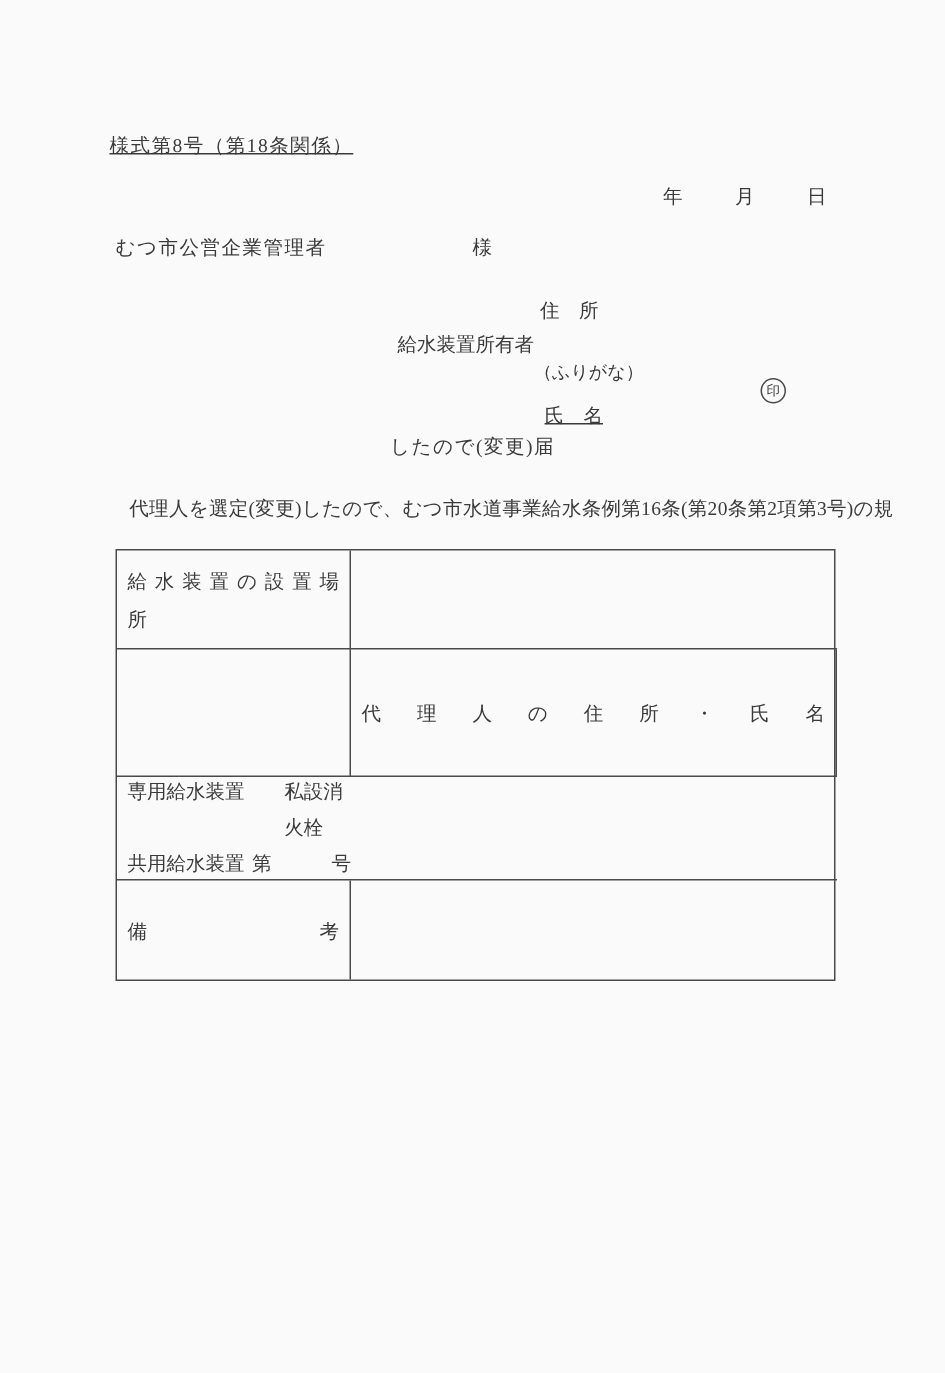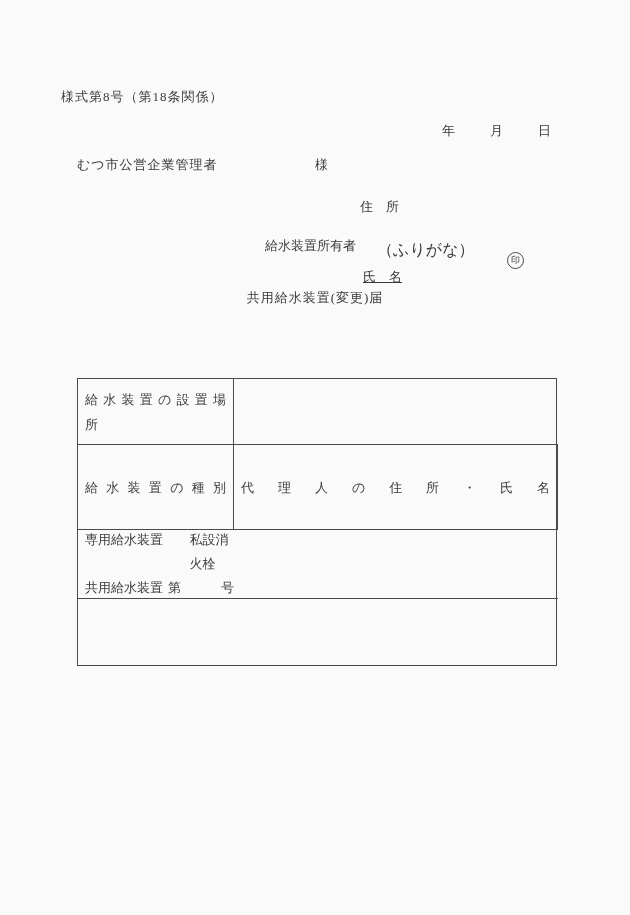--- a/index.html
+++ b/index.html
@@ -10,33 +10,33 @@
     height: 915px;
     margin: 0 auto;
     background: #fafafa;
     color: #3a3a3a;
     font-family: "Liberation Serif", "DejaVu Serif", serif;
     font-size: 13px;
     overflow: hidden;
   }
   .abs { position: absolute; white-space: nowrap; }
 
-  .form-number { left: 61px; top: 88px; letter-spacing: 1px; }
+  .form-number { left: 73px; top: 88px; letter-spacing: 1px; text-decoration: underline; }
 
   .date-line span { position: absolute; top: 122px; }
   .date-year  { left: 442px; }
   .date-month { left: 490px; }
   .date-day   { left: 538px; }
 
   .addressee-name { left: 77px; top: 156px; letter-spacing: 1px; }
   .addressee-honorific { left: 315px; top: 156px; }
 
   .owner-address  { left: 360px; top: 198px; font-family: Liberation Mono, monospace; }
-  .owner-role     { left: 265px; top: 221px; margin-top: 16px; }
-  .owner-furigana { left: 356px; top: 240px; font-size: 16px; margin-left: 21px; }
+  .owner-role     { left: 265px; top: 221px; }
+  .owner-furigana { left: 356px; top: 240px; font-size: 12px; }
   .owner-name     { left: 363px; top: 268px; text-decoration: underline; }
 
   .seal {
     position: absolute;
     left: 507px; top: 252px;
     width: 17px; height: 17px;
     border: 1px solid #4a4a4a;
     border-radius: 50%;
     display: flex; align-items: center; justify-content: center;
     font-size: 9px; line-height: 1;
@@ -48,21 +48,21 @@
     width: 100%;
     text-align: center;
     letter-spacing: 1px;
   }
 
   .body-text { position: absolute; left: 73px; top: 330px; }
   .body-text div { white-space: nowrap; height: 22px; letter-spacing: 0.2px; }
 
   .form-table {
     position: absolute;
-    left: 77px; top: 378px;
+    left: 77px; top: 366px;
     width: 480px;
     display: grid;
     grid-template-columns: 156px 324px;
     grid-template-rows: 66px 85px 69px 66px;
     border: 1px solid #4a4a4a;
     background: #fafafa;
   }
   .cell { display: flex; align-items: center; }
   .cell.label { border-right: 1px solid #4a4a4a; padding: 0 7px; }
   .cell.bb { border-bottom: 1px solid #4a4a4a; }
@@ -96,37 +96,37 @@
   <div class="abs addressee-name">むつ市公営企業管理者</div>
   <div class="abs addressee-honorific">様</div>
 
   <div class="abs owner-address">住　所</div>
   <div class="abs owner-role">給水装置所有者</div>
   <div class="abs owner-furigana">（ふりがな）</div>
   <div class="abs owner-name">氏　名</div>
 
   <div class="seal">印</div>
 
-  <div class="doc-title">共用給水装置(変更)届</div>
+  <div class="doc-title">したので(変更)届</div>
 
   <div class="body-text">
+    <div>　代理人を選定(変更)したので、むつ市水道事業給水条例第16条(第20条第2項第3号)の規</div>
   </div>
 
   <div class="form-table">
 
     <div class="cell label bb">
       <div class="label-inner">
         <span class="jline">給 水 装 置 の 設 置 場 所</span>
       </div>
     </div>
     <div class="cell bb value-cell"></div>
 
     <div class="cell label bb">
       <div class="label-inner">
-        <span class="jline">給 水 装 置 の 種 別</span>
       </div>
     </div>
     <div class="cell label bb">
       <div class="label-inner">
         <span class="jline">代 理 人 の 住 所 ・ 氏 名</span>
       </div>
     </div>
 
     <div class="cell bb value-cell">
       <div class="value-inner">
@@ -136,17 +136,22 @@
         </div>
         <div class="vline">
           <span class="vcol1">共用給水装置</span>
           <span>第</span>
           <span class="vno-suffix">号</span>
         </div>
       </div>
     </div>
     <div class="cell bb value-cell"></div>
 
+    <div class="cell label">
+      <div class="label-inner">
+        <span class="jline">備 考</span>
+      </div>
+    </div>
     <div class="cell value-cell"></div>
 
   </div>
 
 </div>
 
 </body></html>

